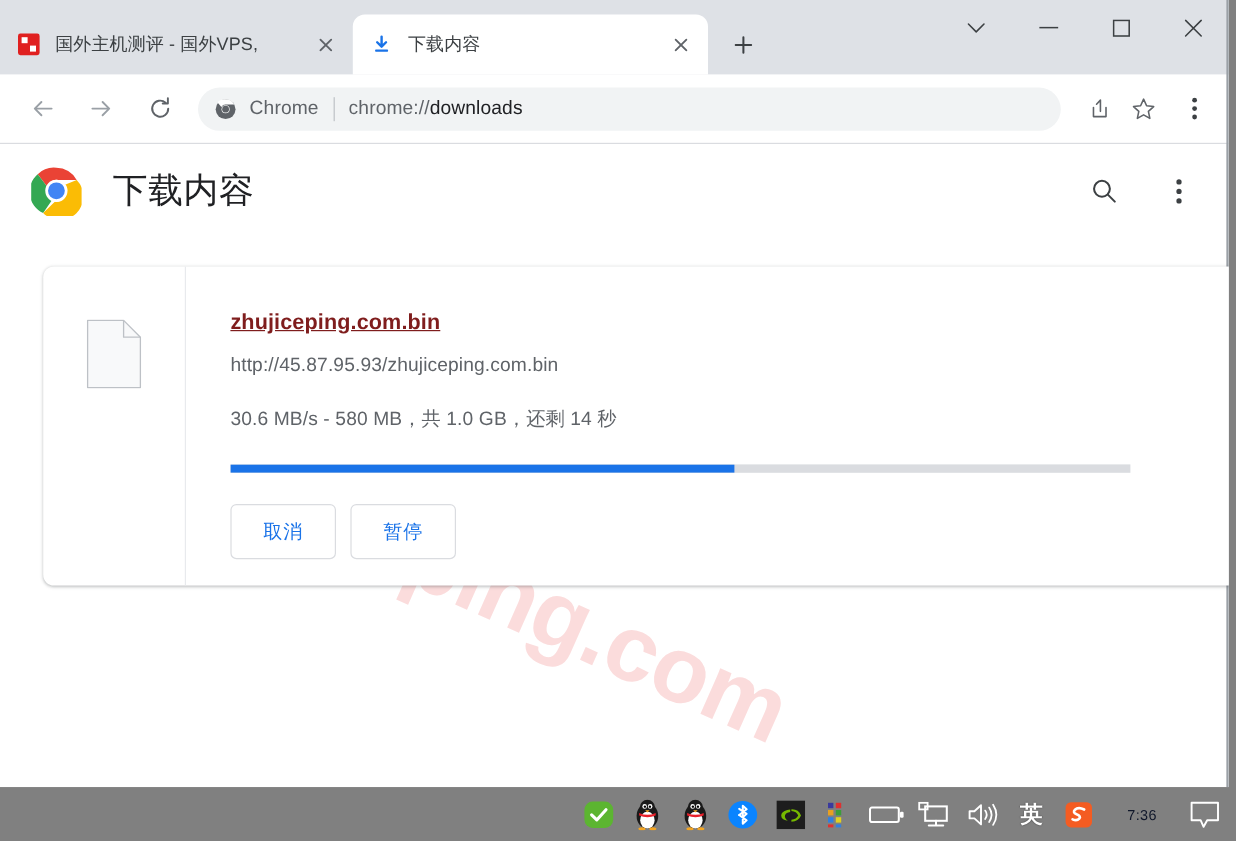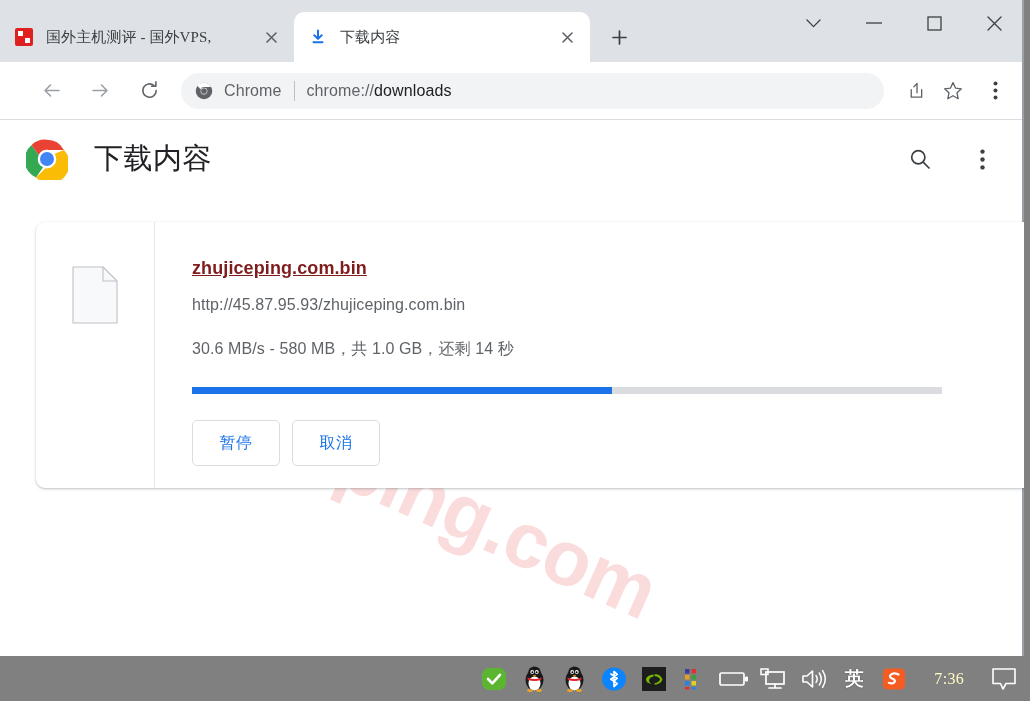--- a/index.html
+++ b/index.html
@@ -33,21 +33,20 @@
   .tab{
     position:relative;
     height:50px;
     display:flex; align-items:center;
     padding:0 10px 0 14px;
     border-radius:10px 10px 0 0;
     font-size:15px;
     color:#3c4043;
     cursor:default;
     white-space:nowrap;
-    font-family:Liberation Serif, serif;
   }
   .tab.inactive{ width:294px; }
   .tab.active{
     width:296px;
     background:#ffffff;
   }
   .tab-favicon{
     width:19px; height:19px;
     flex:0 0 19px;
     margin-right:13px;
@@ -96,21 +95,21 @@
     display:flex;align-items:center;justify-content:center;
     color:#3c4043;
   }
   .wc-btn.tabsearch{ width:62px; }
 
   
   #toolbar{
     height:58px;
     background:#ffffff;
     display:flex; align-items:center;
-    padding:0 12px 0 32px;
+    padding:0 12px 0 16px;
     border-bottom:1px solid #dadce0;
   }
   .nav-btn{
     width:38px;height:38px;flex:0 0 38px;
     display:flex;align-items:center;justify-content:center;
     border-radius:50%;
     color:#9aa0a6;
     margin-right:11px;
   }
   .nav-btn.enabled{ color:#5f6368; }
@@ -275,24 +274,23 @@
   #tray{
     display:flex; align-items:center; height:45px;
     padding-right:6px;
   }
   .tray-item{
     height:45px; min-width:30px;
     display:flex; align-items:center; justify-content:center;
     margin:0 5px;
   }
   #tray-clock{
-    color:#fef9c3; font-size:16px;
+    color:#0f172a; font-size:12px;
     padding:0 10px; margin:0 10px;
     letter-spacing:.3px;
-    font-family:Liberation Serif, serif;
   }
   .ime-label{
     color:#ffffff; font-size:19px; font-weight:700;
     text-shadow:0 0 1px #000;
   }
 </style>
 </head>
 <body>
 
 <div id="browser-window">
@@ -456,22 +454,22 @@
         <div id="card-main">
           <a id="file-name" href="#">zhujiceping.com.bin</a>
           <div id="file-url">http://45.87.95.93/zhujiceping.com.bin</div>
           <div id="file-status">30.6 MB/s - 580 MB，共 1.0 GB，还剩 14 秒</div>
 
           <div id="progress-track">
             <div id="progress-fill" style="width: 56%;"></div>
           </div>
 
           <div id="card-actions">
+            <button class="card-btn">取消</button>
             <button class="card-btn">暂停</button>
-            <button class="card-btn">取消</button>
           </div>
         </div>
       </div>
     </div>
 
     <div id="page-scrollbar"></div>
   </div>
 
   <div id="window-right-edge"></div>
 </div>

